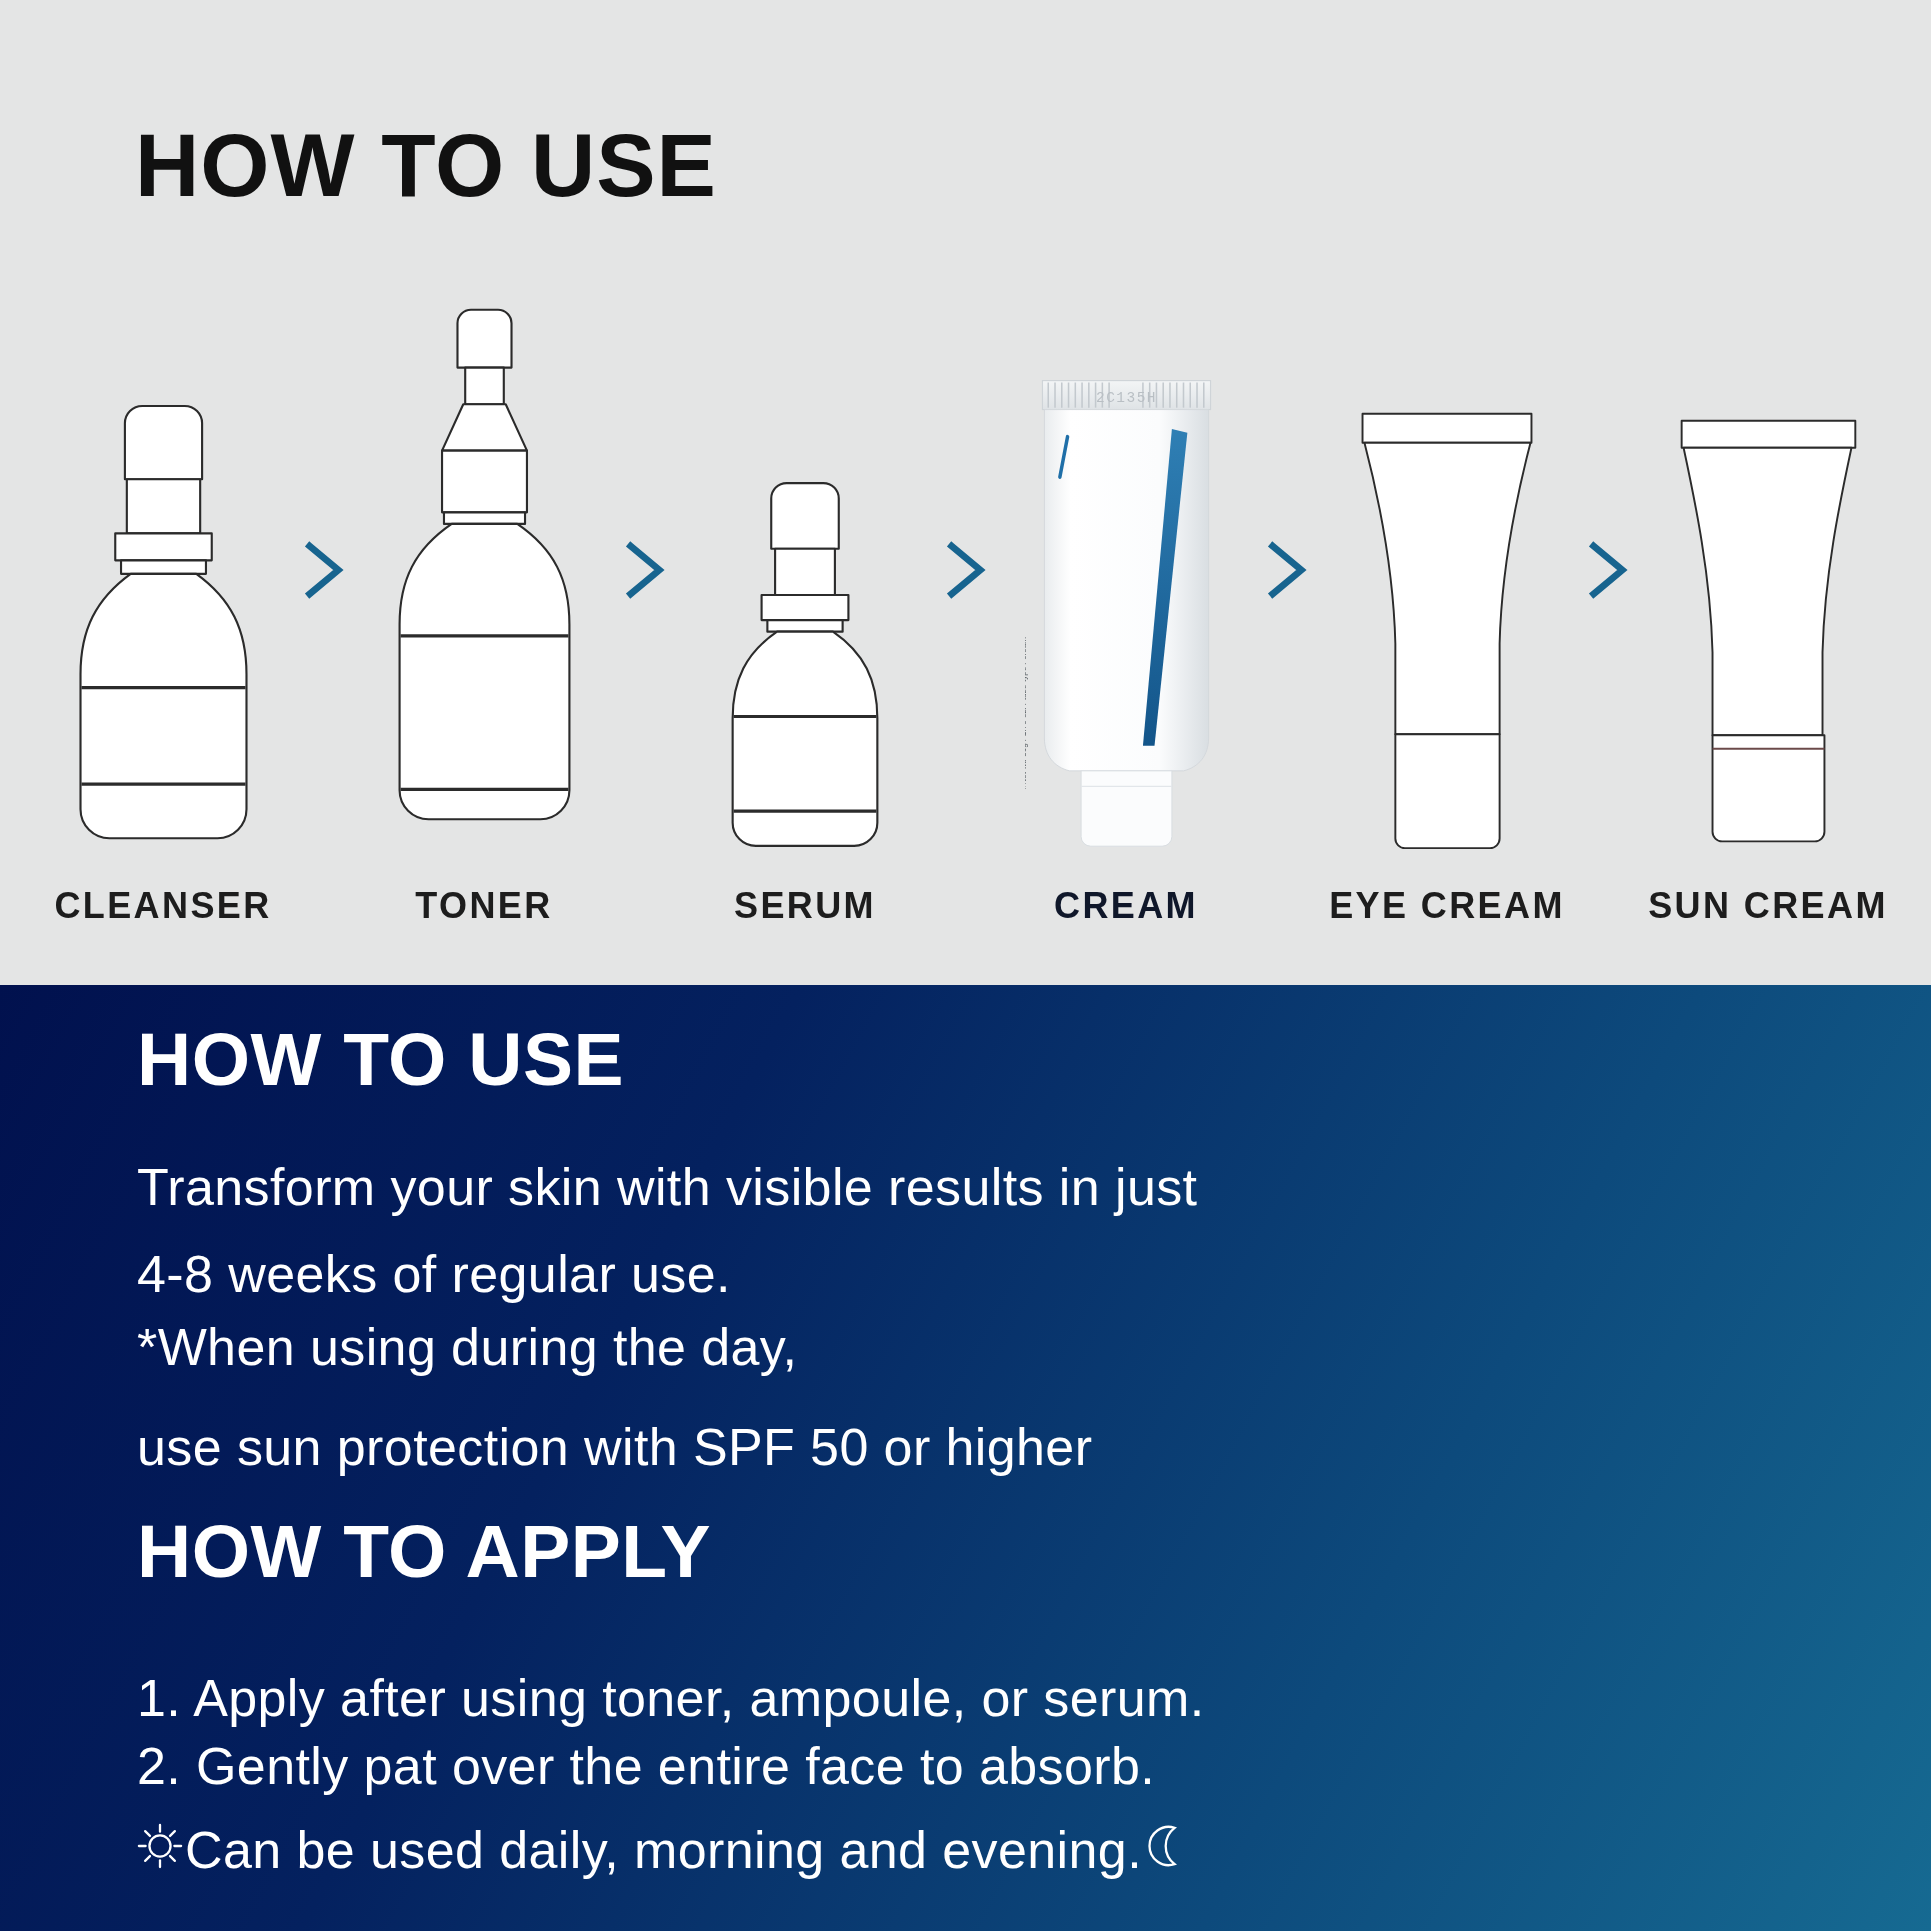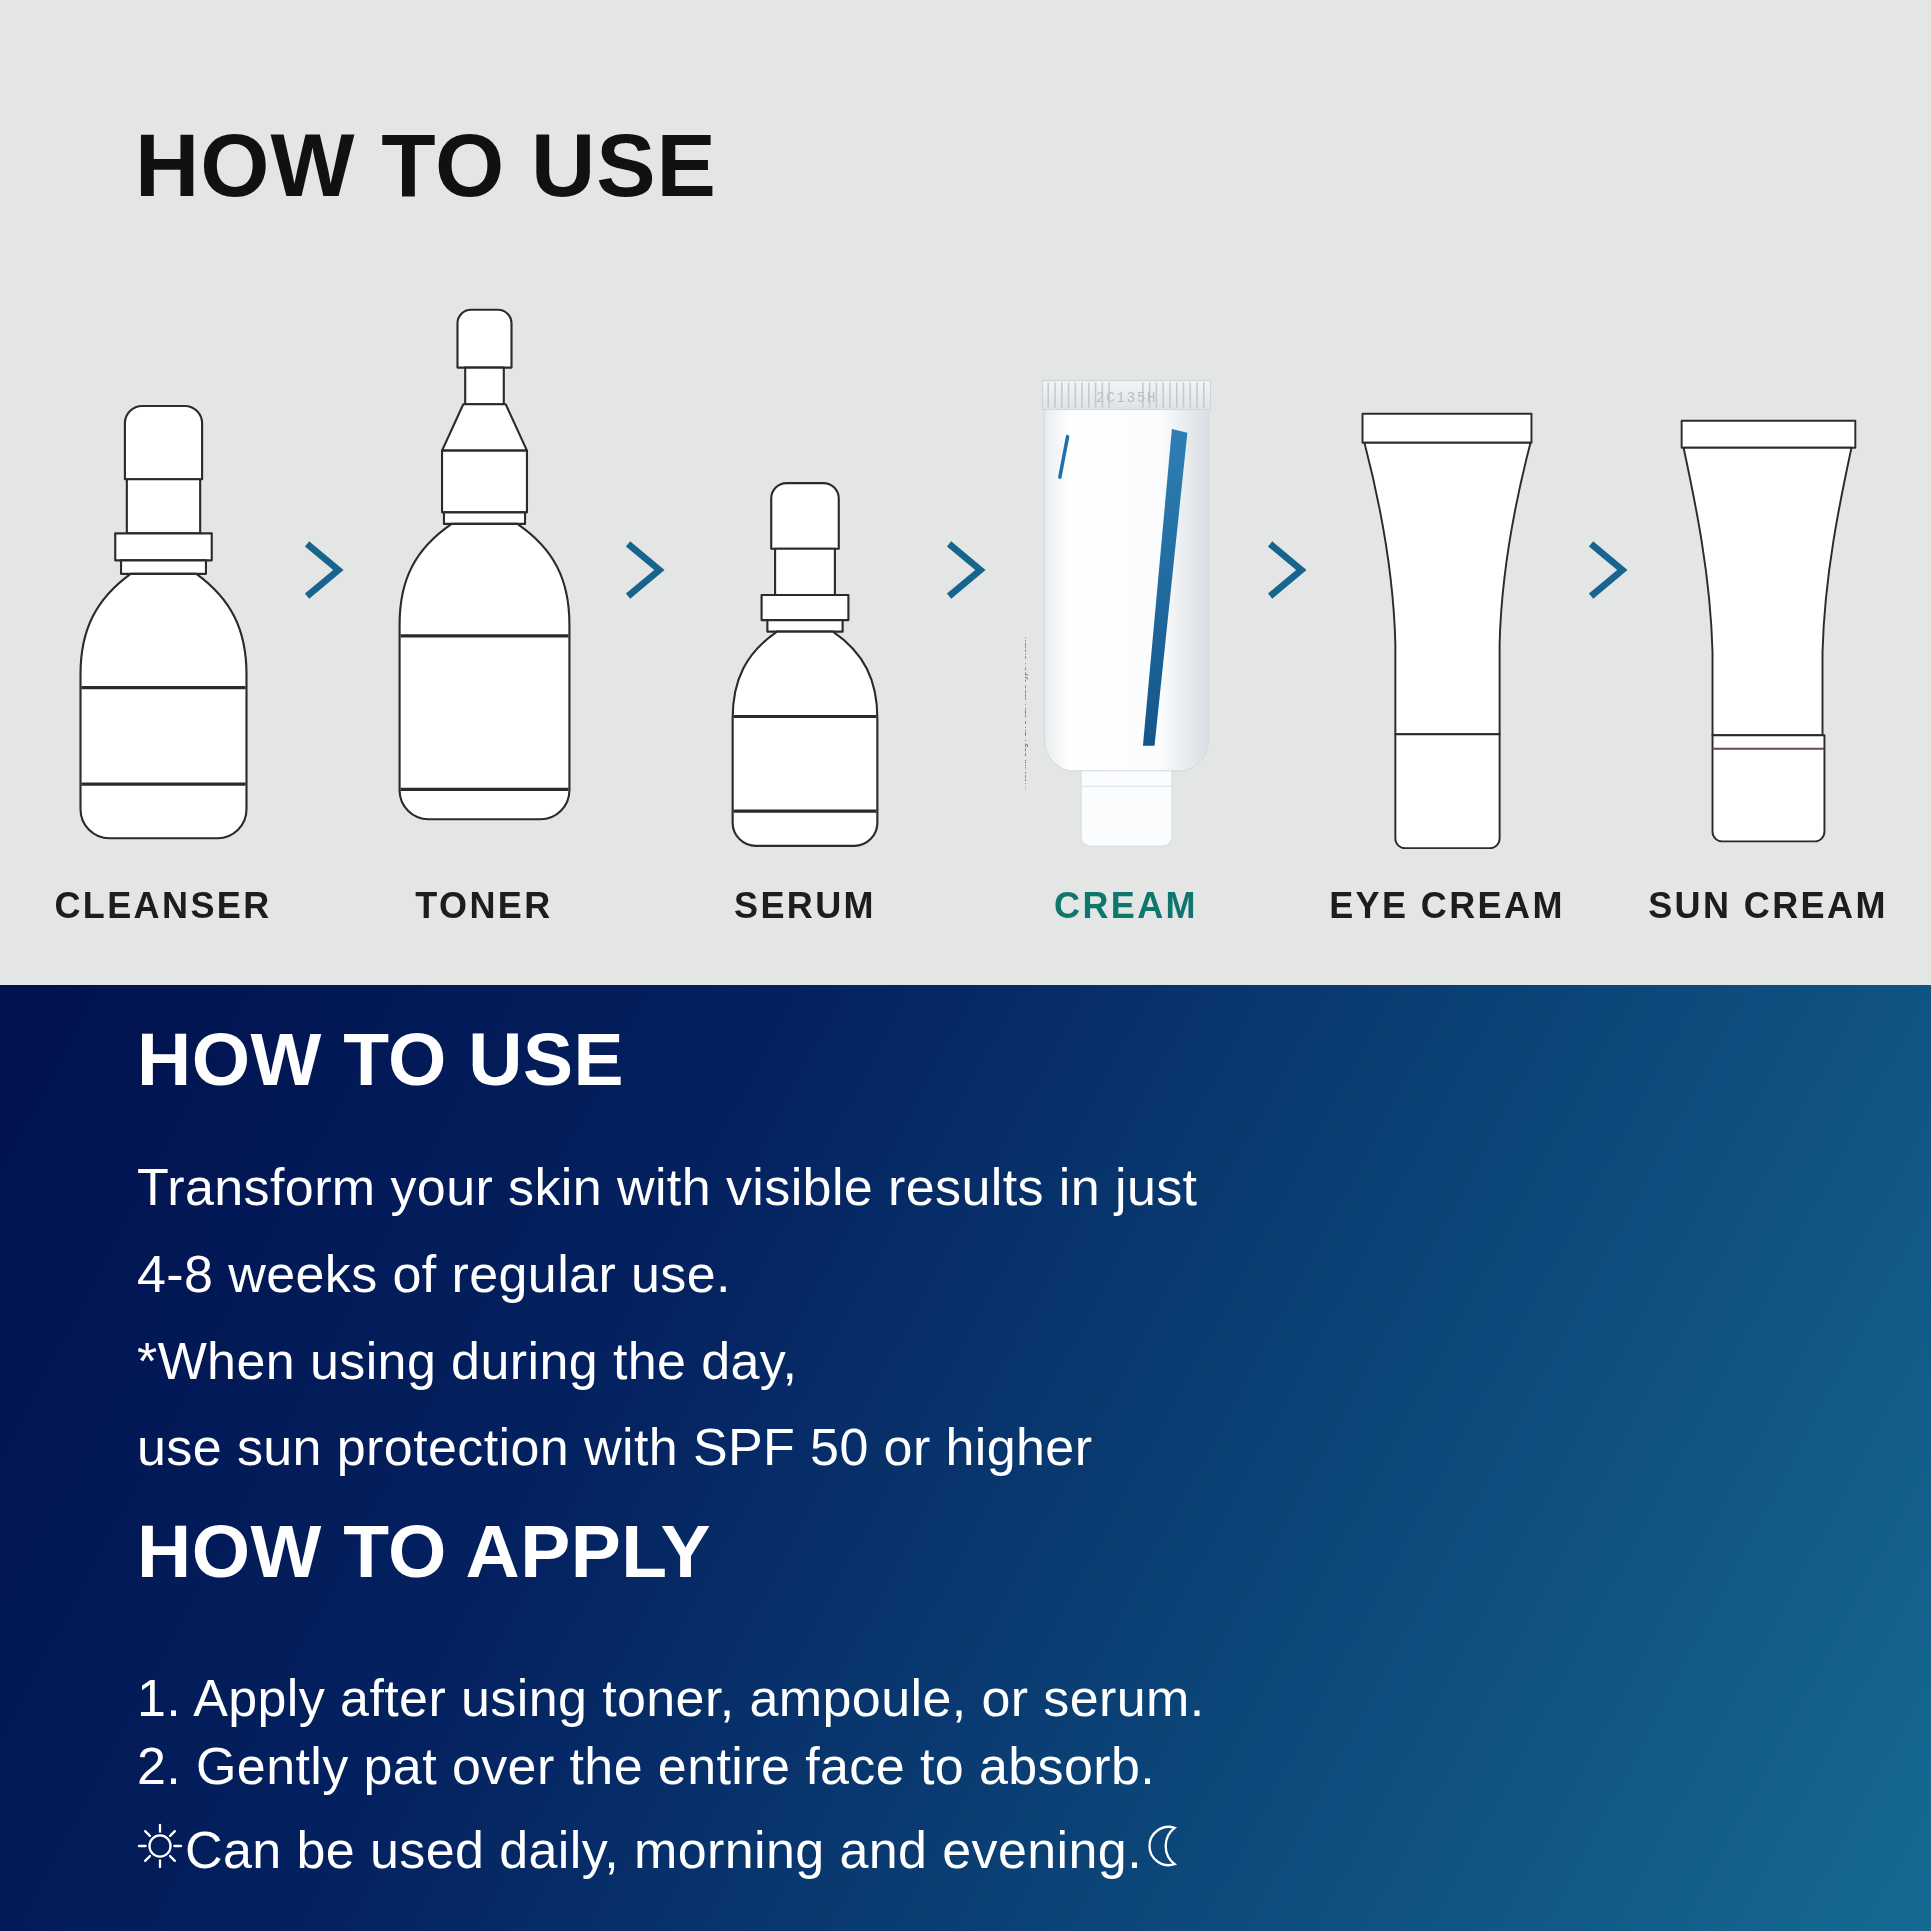--- a/index.html
+++ b/index.html
@@ -32,21 +32,21 @@
     width:232px; display:flex; flex-direction:column;
     align-items:center; justify-content:flex-end;
     height:599px; position:relative;
   }
   .art { flex:1; display:flex; align-items:flex-end; justify-content:flex-end; }
   .step-label {
     margin-top:33px; font-size:36px; font-weight:700; color:#1d1d1d;
     letter-spacing:2.4px; white-space:nowrap;
     font-stretch:condensed;
   }
-  .step-label.accent { color:#0f766e; }
+  .step-label.accent { color:#0f172a; }
 
   .arrow {
     width:89px; height:599px; display:flex;
     align-items:center; justify-content:center;
     padding-bottom:116px;
   }
   .arrow svg { display:block; }
 
   
   #bottom-panel {
@@ -263,21 +263,21 @@
 
     </div>
   </section>
 
   <section id="bottom-panel">
 
     <div class="b-head" style="top:37px">HOW TO USE</div>
 
     <div class="b-line" style="top:176px">Transform your skin with visible results in just</div>
     <div class="b-line" style="top:263px">4-8 weeks of regular use.</div>
-    <div class="b-line" style="top:350px">*When using during the day,</div>
+    <div class="b-line" style="top:336px">*When using during the day,</div>
     <div class="b-line" style="top:436px">use sun protection with SPF 50 or higher</div>
 
     <div class="b-head" style="top:529px">HOW TO APPLY</div>
 
     <div class="b-line" style="top:687px">1.  Apply after using toner, ampoule, or serum.</div>
     <div class="b-line" style="top:755px">2. Gently pat over the entire face to absorb.</div>
 
     <div class="b-line" style="top:838px; display:flex; align-items:center; gap:2px;">
       <span>
         <svg width="46" height="46" viewBox="0 0 48 48">

